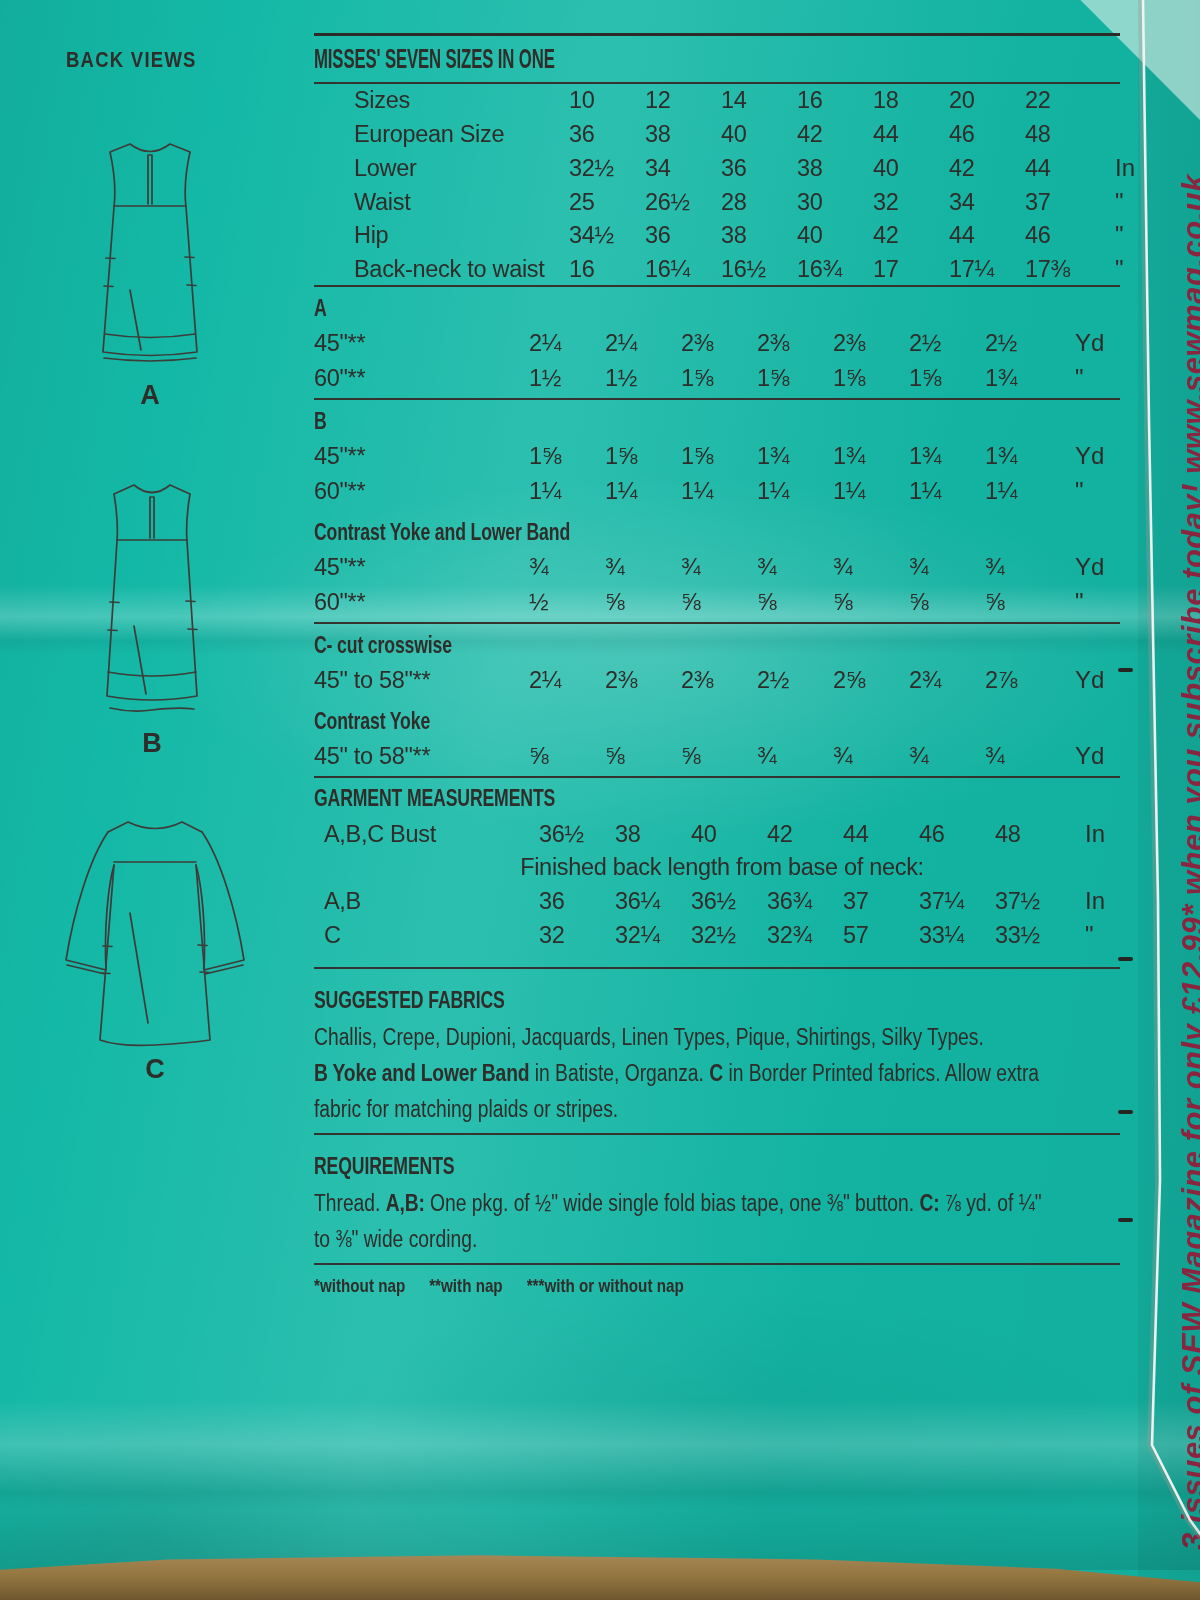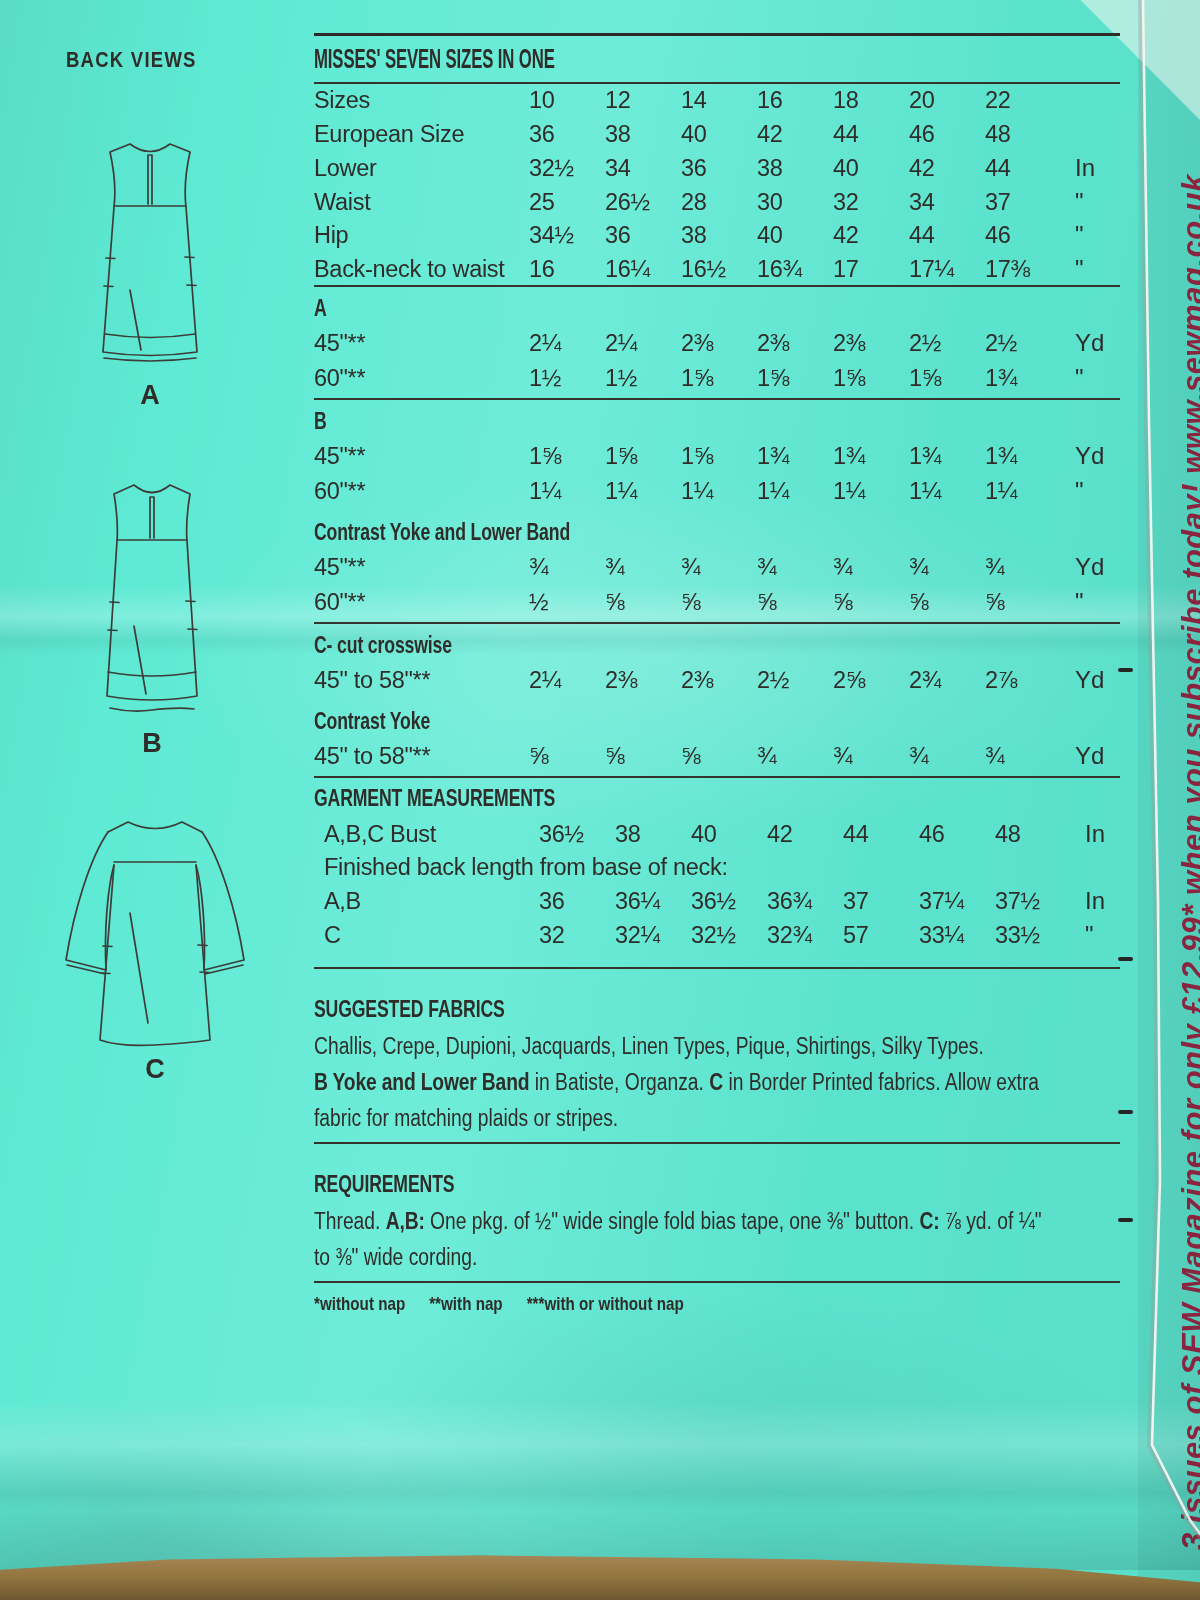--- a/index.html
+++ b/index.html
@@ -1,19 +1,19 @@
 <!DOCTYPE html>
 <html><head>
 <meta charset="utf-8">
 <style>
   html,body{margin:0;padding:0;}
   body{background:#888;}
   .page{
     position:relative;width:1200px;height:1600px;overflow:hidden;
-    background:#5eead4;
+    background:#14b8a6;
     font-family:"Liberation Sans", sans-serif;
     color:#2e2d29;
   }
   
   .tex{position:absolute;inset:0;pointer-events:none;}
   .tex1{background:linear-gradient(100deg, rgba(0,0,0,.06), rgba(255,255,255,.0) 16%, rgba(255,255,255,.10) 42%, rgba(0,0,0,.03) 70%, rgba(0,0,0,.05));}
   .tex2{background:
     radial-gradient(520px 200px at 12% 96%, rgba(0,0,0,.09), transparent 70%),
     radial-gradient(700px 260px at 55% 41%, rgba(255,255,255,.16), transparent 70%),
     radial-gradient(600px 220px at 60% 90%, rgba(0,0,0,.05), transparent 70%);}
@@ -40,29 +40,29 @@
   
   .tbl{position:absolute;left:314px;top:33px;width:806px;}
   .hr{border-top:2.2px solid #34332e;}
   .hr-thick{border-top:3.6px solid #2c2b27;}
   .hr-thin{border-top:2px solid #34332e;}
   .cond{font-weight:bold;transform:scaleX(.72);transform-origin:0 50%;white-space:nowrap;letter-spacing:-0.2px;}
   .tbl-title{font-size:27px;line-height:46px;transform:scaleX(.62);}
   .sec-hdr{font-size:24.5px;line-height:35px;}
   .big-hdr{font-size:24.5px;line-height:39px;}
   .trow{display:grid;grid-template-columns:215px repeat(7,76px) 1fr;align-items:baseline;}
-  .sizes .trow{height:33.5px;line-height:33.5px;}
+  .sizes .trow{height:33.5px;line-height:33.5px;margin-left:40px;}
   .ysec .trow{height:35px;line-height:35px;}
   .garment .trow{height:33.5px;line-height:33.5px;margin-left:10px;}
   .tlabel,.tcell{font-size:23.5px;letter-spacing:-0.3px;white-space:nowrap;}
-  .tfull{grid-column:1 / -1;}
+  .tfull{grid-column:1 / -1;text-align:center;}
   .tunit{font-size:24px;padding-left:14px;}
   .ysec{padding-top:3px;padding-bottom:3px;}
   .garment{padding-bottom:16px;}
-  .pblock{padding-top:20px;padding-bottom:6px;}
+  .pblock{padding-top:11px;padding-bottom:6px;}
   .pline{font-size:23.5px;line-height:36px;transform:scaleX(.82);transform-origin:0 50%;white-space:nowrap;}
   .pline b{letter-spacing:-0.2px;}
   .footnote{margin-top:6px;font-size:19px;font-weight:bold;transform:scaleX(.8);transform-origin:0 50%;white-space:nowrap;line-height:30px;}
   .footnote span{margin-right:30px;}
 
   
   .side-ad{
     position:absolute;right:-12px;top:-290px;height:1840px;
     writing-mode:vertical-rl;transform:rotate(180deg);
     font-size:31px;font-weight:bold;letter-spacing:.5px;

